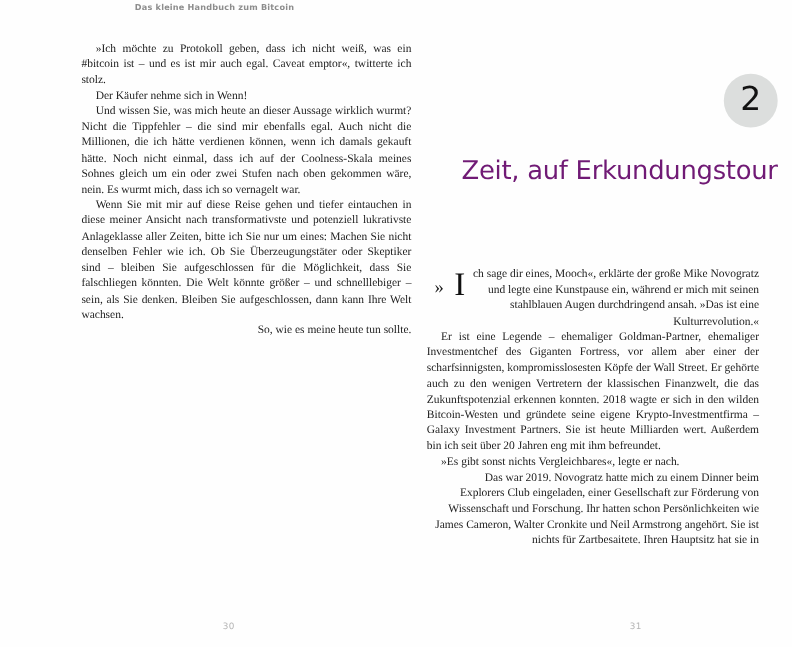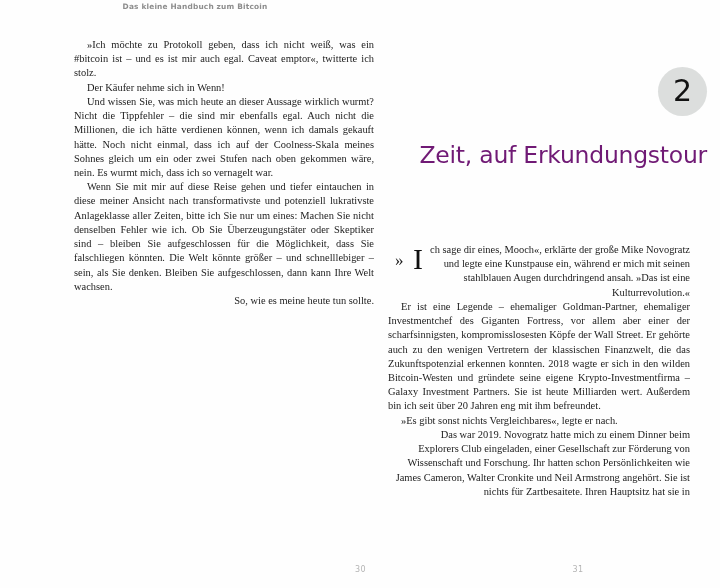--- a/index.html
+++ b/index.html
@@ -45,21 +45,21 @@
   .folio {
     position: absolute;
     bottom: 14px;
     width: 100%;
     text-align: center;
     font-family: "DejaVu Sans", "Liberation Sans", sans-serif;
     font-size: 8px;
     color: #b4b4b4;
     letter-spacing: 0.4px;
   }
-  .page-left .folio { padding-left: 6px; text-align: right; }
+  .page-left .folio { padding-left: 28px; }
   .page-right .folio { padding-left: 38px; }
 
   
   .textcol {
     position: absolute;
     font-size: 10.45px;
     line-height: 14.22px;
     text-align: justify;
     text-justify: inter-word;
     hyphens: manual;

